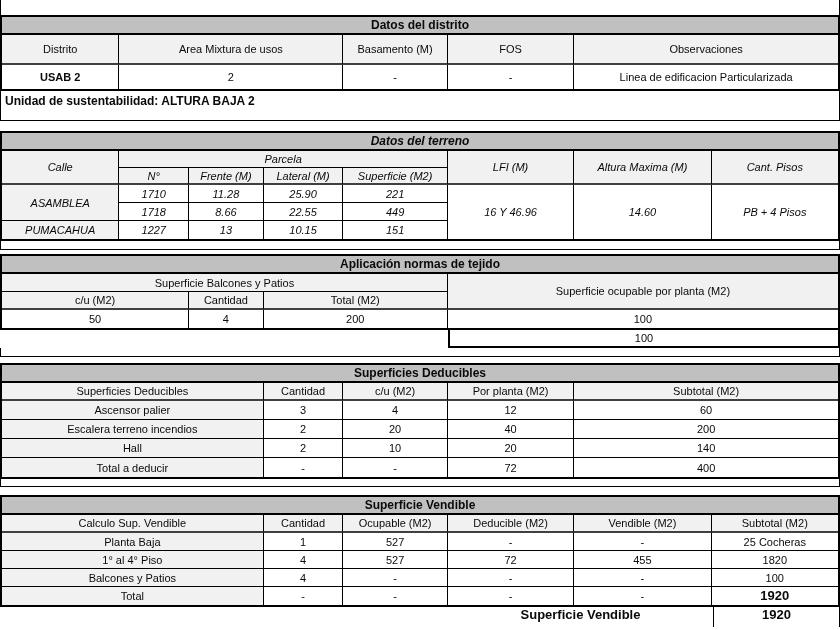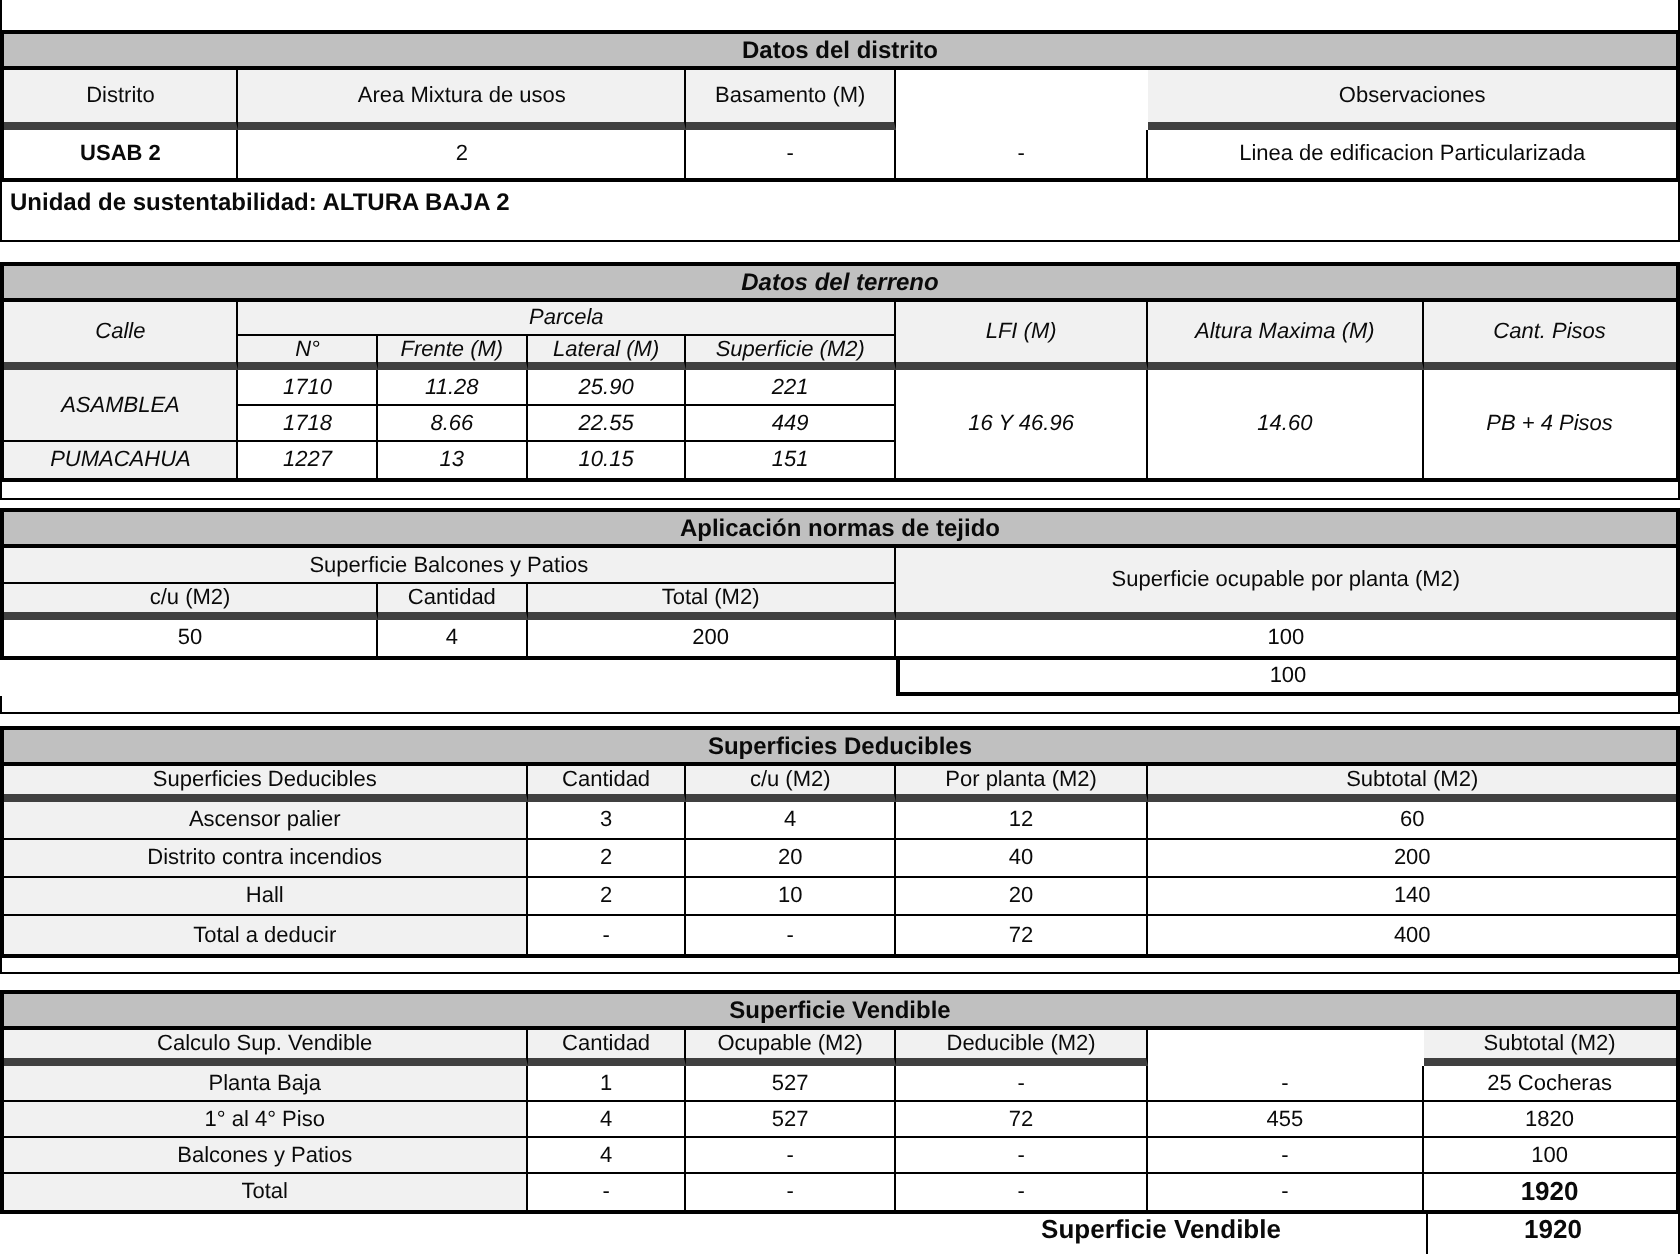--- a/index.html
+++ b/index.html
@@ -22,21 +22,21 @@
     border-right:1px solid #000;
     border-bottom:1px solid #000;
     display:flex;align-items:center;justify-content:center;
     font-size:11px;line-height:12px;
     overflow:hidden;white-space:nowrap;
     box-sizing:border-box;
     text-align:center;
   }
   .nr{border-right:none;}
   .nb{border-bottom:none;}
-  .bb2{border-bottom:4px solid #404040;}
+  .bb2{border-bottom:2px solid #404040;}
   .hd{background:#f1f1f1;}
   .lb{background:#f1f1f1;}
   .b{font-weight:bold;}
   .band{
     background:#c0c0c0;
     font-weight:bold;font-size:12px;
     border-bottom:2px solid #000;
   }
   .big{font-size:13px;font-weight:bold;}
   
@@ -75,20 +75,21 @@
 
 
   <div class="gap-plain"></div>
 
   <div class="sec grid8 tbl s-distrito">
     <div class="c band nr" style="grid-column:1/span 8">Datos del distrito</div>
 
     <div class="c hd bb2" style="grid-column:1">Distrito</div>
     <div class="c hd bb2" style="grid-column:2/span 3">Area Mixtura de usos</div>
     <div class="c hd bb2" style="grid-column:5">Basamento (M)</div>
+    <div class="c hd bb2" style="grid-column:6">FOS</div>
     <div class="c hd bb2 nr" style="grid-column:7/span 2">Observaciones</div>
 
     <div class="c nb b" style="grid-column:1">USAB 2</div>
     <div class="c nb" style="grid-column:2/span 3">2</div>
     <div class="c nb" style="grid-column:5">-</div>
     <div class="c nb" style="grid-column:6">-</div>
     <div class="c nb nr" style="grid-column:7/span 2">Linea de edificacion Particularizada</div>
   </div>
 
   <div class="s-unidad">Unidad de sustentabilidad: ALTURA BAJA 2</div>
@@ -159,21 +160,21 @@
     <div class="c hd bb2" style="grid-column:5">c/u (M2)</div>
     <div class="c hd bb2" style="grid-column:6">Por planta (M2)</div>
     <div class="c hd bb2 nr" style="grid-column:7/span 2">Subtotal (M2)</div>
 
     <div class="c lb" style="grid-column:1/span 3">Ascensor palier</div>
     <div class="c" style="grid-column:4">3</div>
     <div class="c" style="grid-column:5">4</div>
     <div class="c" style="grid-column:6">12</div>
     <div class="c nr" style="grid-column:7/span 2">60</div>
 
-    <div class="c lb" style="grid-column:1/span 3">Distrito contra incendios</div>
+    <div class="c lb" style="grid-column:1/span 3">Escalera terreno incendios</div>
     <div class="c" style="grid-column:4">2</div>
     <div class="c" style="grid-column:5">20</div>
     <div class="c" style="grid-column:6">40</div>
     <div class="c nr" style="grid-column:7/span 2">200</div>
 
     <div class="c lb" style="grid-column:1/span 3">Hall</div>
     <div class="c" style="grid-column:4">2</div>
     <div class="c" style="grid-column:5">10</div>
     <div class="c" style="grid-column:6">20</div>
     <div class="c nr" style="grid-column:7/span 2">140</div>
@@ -188,20 +189,21 @@
   <div class="gap-line" style="height:8px"></div>
   <div style="height:8px"></div>
 
   <div class="sec grid8 tbl s-vend">
     <div class="c band nr" style="grid-column:1/span 8">Superficie Vendible</div>
 
     <div class="c hd bb2" style="grid-column:1/span 3">Calculo Sup. Vendible</div>
     <div class="c hd bb2" style="grid-column:4">Cantidad</div>
     <div class="c hd bb2" style="grid-column:5">Ocupable (M2)</div>
     <div class="c hd bb2" style="grid-column:6">Deducible (M2)</div>
+    <div class="c hd bb2" style="grid-column:7">Vendible (M2)</div>
     <div class="c hd bb2 nr" style="grid-column:8">Subtotal (M2)</div>
 
     <div class="c lb" style="grid-column:1/span 3">Planta Baja</div>
     <div class="c" style="grid-column:4">1</div>
     <div class="c" style="grid-column:5">527</div>
     <div class="c" style="grid-column:6">-</div>
     <div class="c" style="grid-column:7">-</div>
     <div class="c nr" style="grid-column:8">25 Cocheras</div>
 
     <div class="c lb" style="grid-column:1/span 3">1° al 4° Piso</div>

